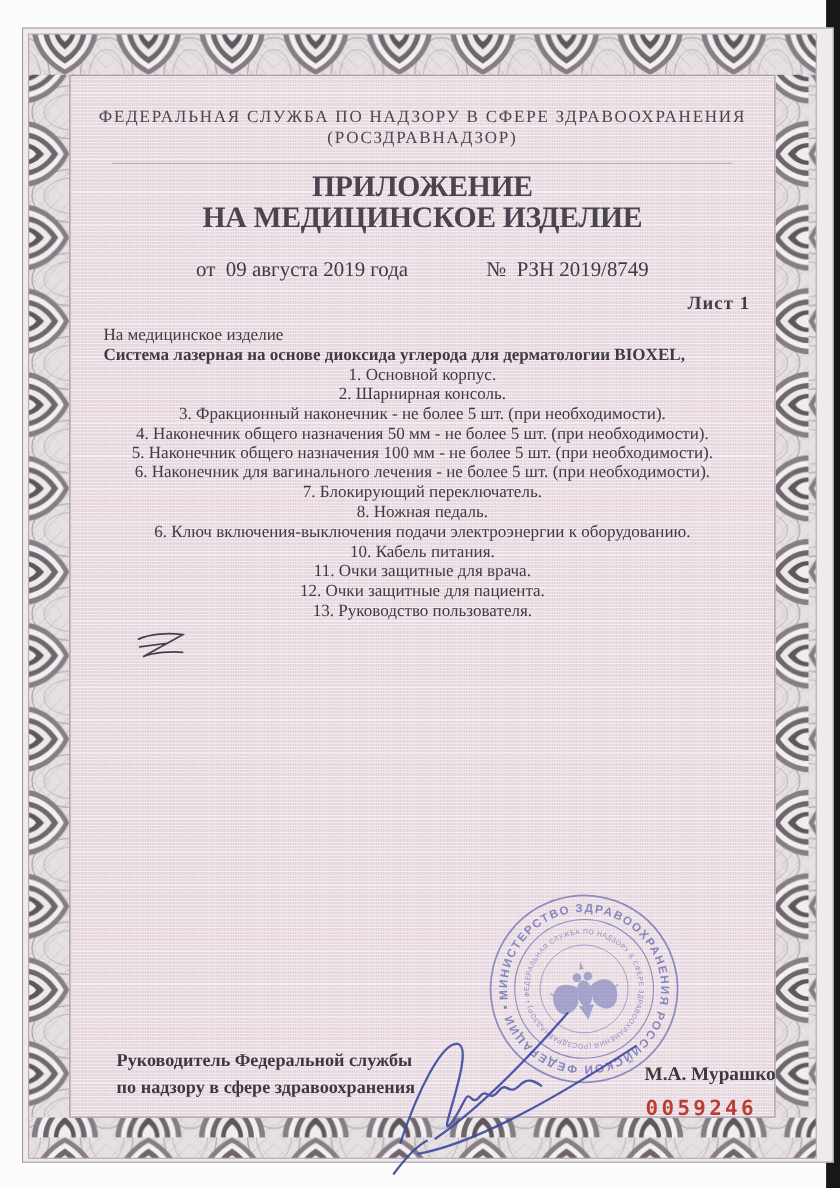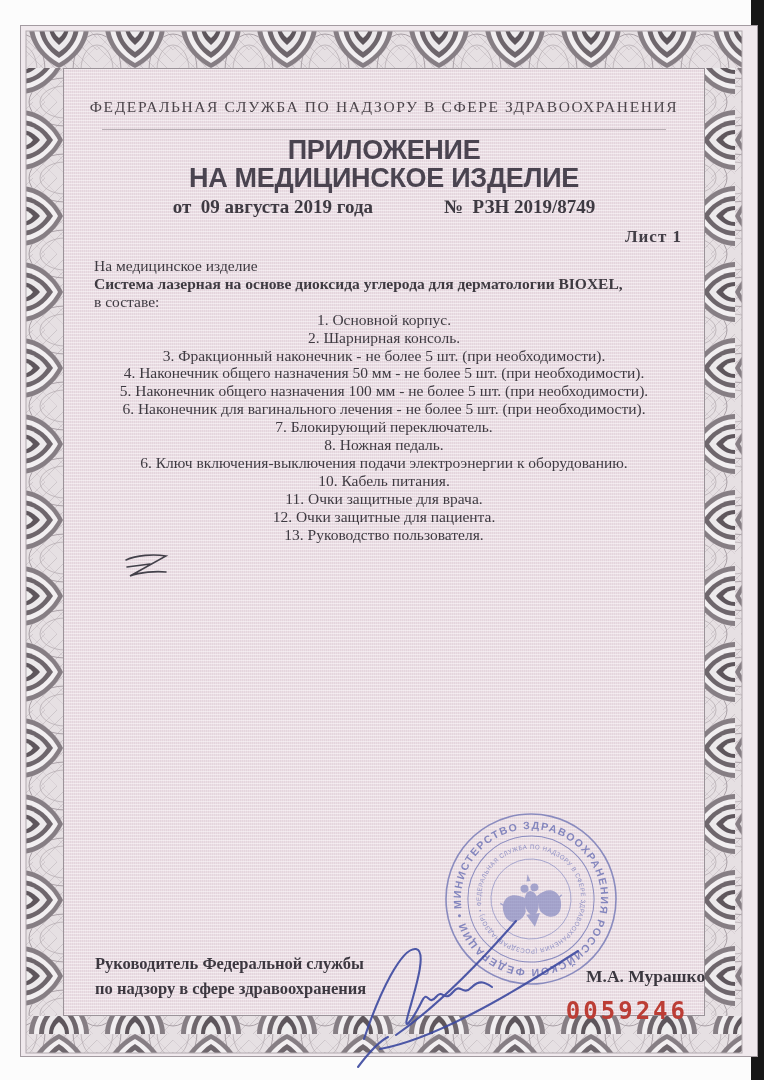--- a/index.html
+++ b/index.html
@@ -27,52 +27,52 @@
   }
   .agency{
     margin-top:28px;text-align:center;color:#4c454b;
     font-size:15.5px;line-height:19px;letter-spacing:1.6px;font-weight:400;
   }
   .rule{
     margin:13px 38px 0 38px;border:0;border-top:1px solid #b7afb4;height:0;
   }
   .title-block{
     margin-top:6px;text-align:center;color:#4a4450;
-    font-family:Liberation Sans, sans-serif;font-weight:700;
+    font-family:Liberation Serif, serif;font-weight:700;
     font-size:27px;line-height:28px;letter-spacing:-0.3px;
   }
   .date-row{
-    margin-top:4px;display:flex;justify-content:center;gap:71px;
-    font-size:19px;font-weight:700;color:#3e3a42;white-space:pre;
+    margin-top:24px;display:flex;justify-content:center;gap:71px;
+    font-size:19px;font-weight:400;color:#3e3a42;white-space:pre;
   }
   .sheet{
     margin-top:9px;margin-right:22px;text-align:right;
     font-size:17px;font-weight:700;color:#413d45;letter-spacing:1px;
   }
   .body-block{
     margin-top:10px;padding:0 30px;color:#3e3a41;
     font-size:15.5px;line-height:17.9px;
   }
   .device-name{font-weight:700;}
   .items{margin:0;padding:0;list-style:none;text-align:center;}
   .zmark{margin:8px 0 0 28px;display:block;}
   .signer-title{
-    position:absolute;left:31px;top:882px;
+    position:absolute;left:42px;top:882px;
     font-size:16.5px;line-height:25px;font-weight:700;color:#3c3840;
   }
   .stamp-wrap{position:absolute;left:377px;top:740px;width:180px;height:180px;}
   .signature-wrap{position:absolute;left:286px;top:848px;width:240px;height:170px;}
   .signer-name{
     position:absolute;left:522px;top:897px;
     font-size:17.5px;font-weight:700;color:#3c3840;white-space:nowrap;font-family:Liberation Serif, serif;
   }
   .serial{
     position:absolute;right:16px;top:928px;
     font-family:"DejaVu Sans Mono", monospace;
-    font-size:24px;font-weight:700;letter-spacing:3px;color:#bc3d35;
+    font-size:19px;font-weight:700;letter-spacing:3px;color:#bc3d35;
   }
 </style>
 </head>
 <body>
 
 <div class="scan-edge"></div>
 
 <div class="page">
 
   <svg class="frame-svg" viewBox="0 0 726 1032" aria-hidden="true">
@@ -109,40 +109,40 @@
     <rect x="684" y="5" width="37" height="1022" fill="url(#pr)"></rect>
     <rect x="5" y="5" width="716" height="37" fill="url(#pt)"></rect>
     <rect x="5" y="990" width="716" height="37" fill="url(#pb)"></rect>
     <rect x="5" y="5" width="716" height="1022" fill="none" stroke="#b2aaaf" stroke-width="1"></rect>
   </svg>
 
   <div class="inner">
 
     <div class="agency">
       <div>ФЕДЕРАЛЬНАЯ СЛУЖБА ПО НАДЗОРУ В СФЕРЕ ЗДРАВООХРАНЕНИЯ</div>
+      <div>(РОСЗДРАВНАДЗОР)</div>
     </div>
 
     <hr class="rule">
 
     <div class="title-block">
       <div>ПРИЛОЖЕНИЕ</div>
       <div>НА МЕДИЦИНСКОЕ ИЗДЕЛИЕ</div>
     </div>
 
     <div class="date-row">
       <span>от  09 августа 2019 года</span>
       <span>№  РЗН 2019/8749</span>
     </div>
 
     <div class="sheet">Лист 1</div>
 
     <div class="body-block">
       <div>На медицинское изделие</div>
       <div class="device-name">Система лазерная на основе диоксида углерода для дерматологии BIOXEL,</div>
-      <div>в составе:</div>
       <ul class="items">
         <li>1. Основной корпус.</li>
         <li>2. Шарнирная консоль.</li>
         <li>3. Фракционный наконечник - не более 5 шт. (при необходимости).</li>
         <li>4. Наконечник общего назначения 50 мм - не более 5 шт. (при необходимости).</li>
         <li>5. Наконечник общего назначения 100 мм - не более 5 шт. (при необходимости).</li>
         <li>6. Наконечник для вагинального лечения - не более 5 шт. (при необходимости).</li>
         <li>7. Блокирующий переключатель.</li>
         <li>8. Ножная педаль.</li>
         <li>6. Ключ включения-выключения подачи электроэнергии к оборудованию.</li>

